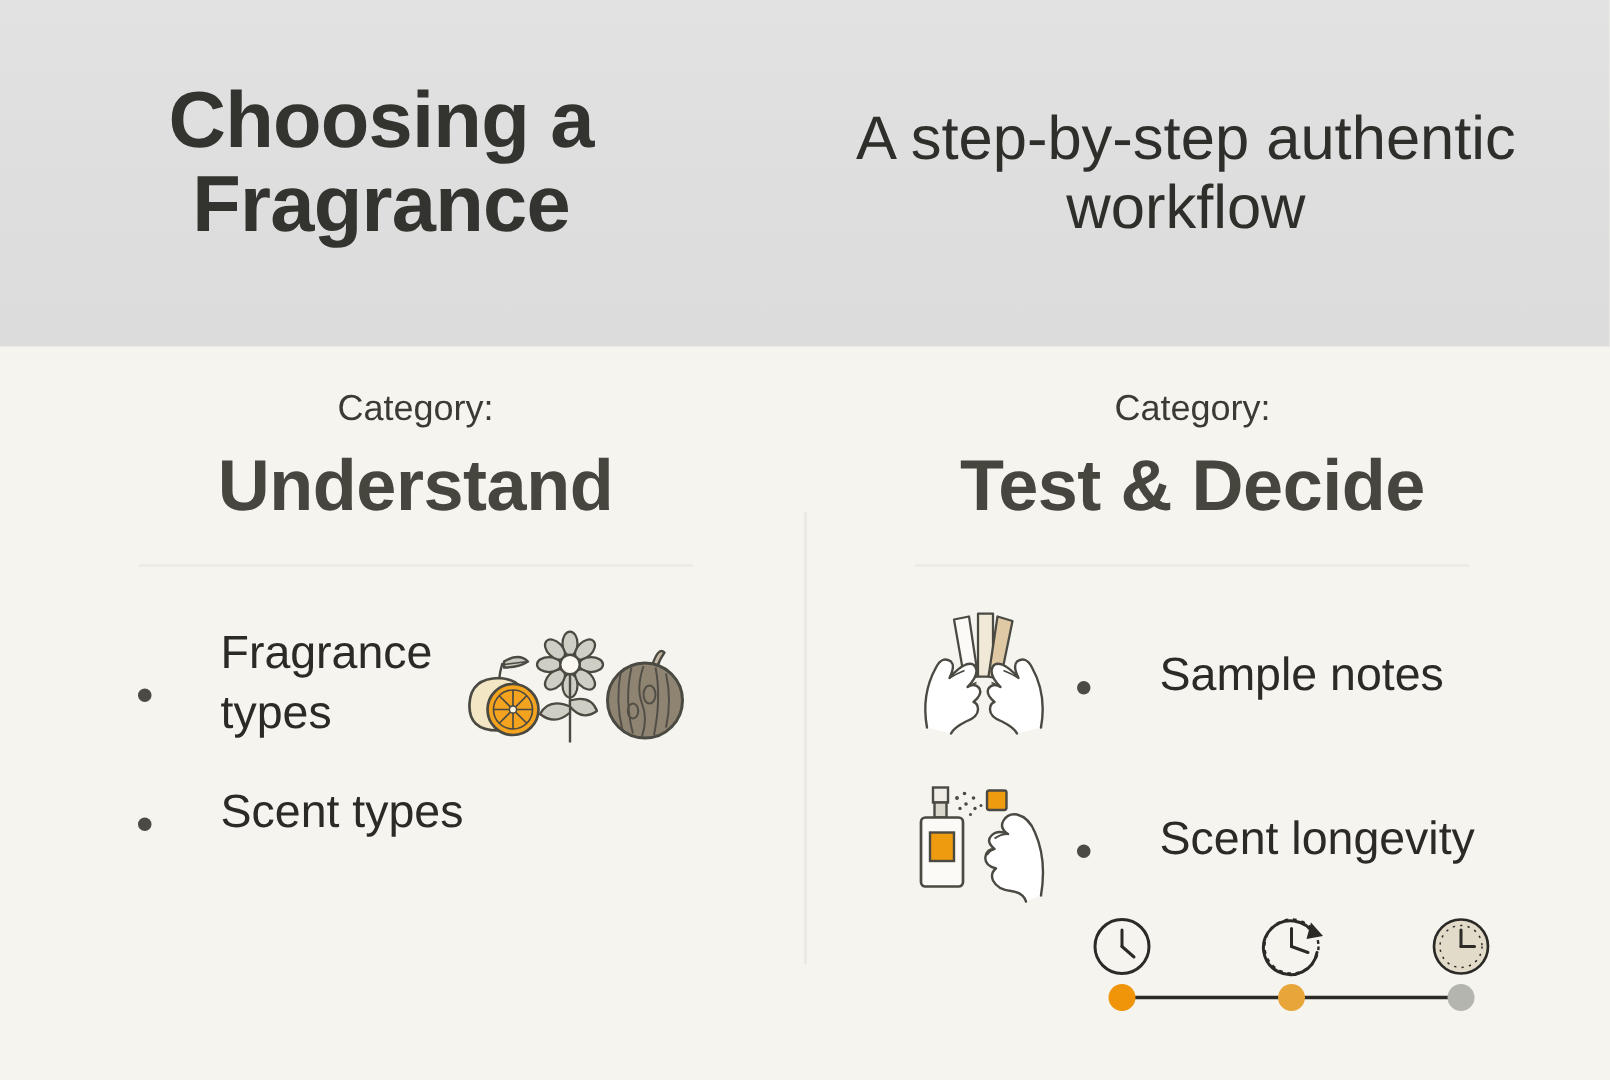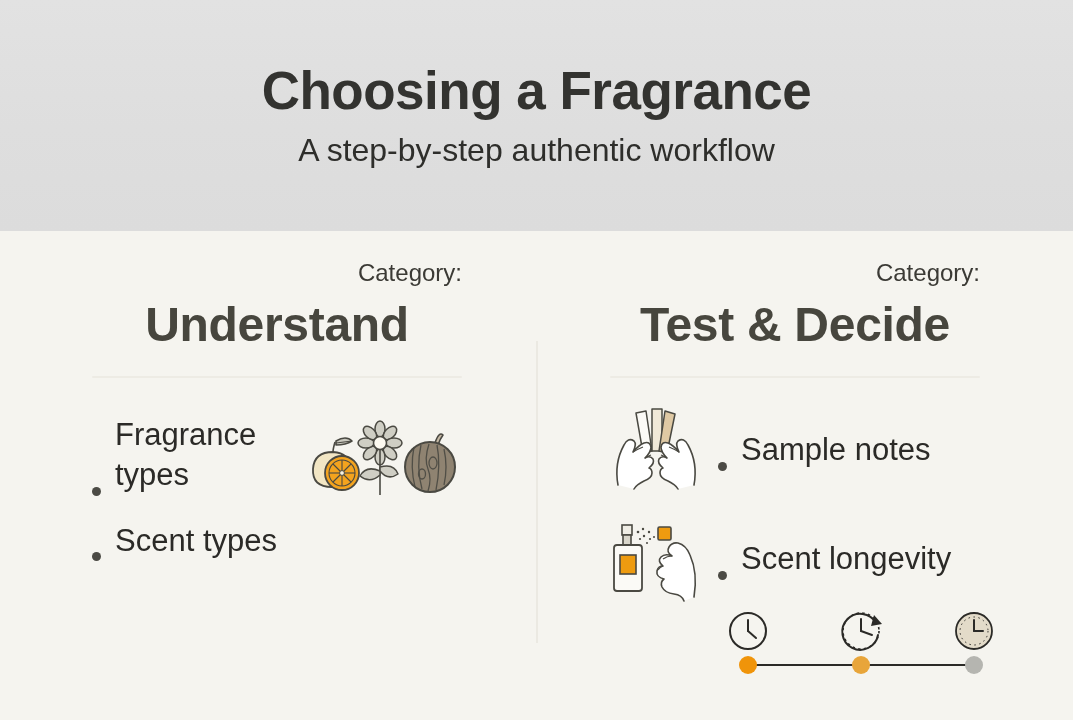--- a/index.html
+++ b/index.html
@@ -24,39 +24,40 @@
 
   
   .header-band {
     position: absolute;
     left: 0;
     top: 0;
     width: 1073px;
     height: 231px;
     background: linear-gradient(180deg, #E2E2E2 0%, #DEDEDE 55%, #DCDCDC 100%);
     display: flex;
-    flex-direction: column;
+    flex-direction: row;
     align-items: center;
     justify-content: center;
   }
   .main-title {
     font-size: 53px;
     font-weight: bold;
     letter-spacing: -0.5px;
     color: #333330;
     line-height: 1.05;
     margin: 0 0 14px 0;
     text-align: center;
   }
   .sub-title {
-    font-size: 32px;
+    font-size: 41px;
     font-weight: normal;
     color: #2E2E2B;
     line-height: 1.1;
     margin: 0;
+    text-align: center;
   }
 
   
   .columns {
     position: absolute;
     left: 0;
     top: 231px;
     width: 1073px;
     height: 489px;
     display: flex;
@@ -75,21 +76,21 @@
     left: 536px;
     top: 110px;
     width: 2px;
     height: 302px;
     background: #EBE9E2;
   }
 
   .cat-label {
     font-size: 24px;
     color: #3B3A35;
-    text-align: right;
+    text-align: center;
     line-height: 1.1;
     margin: 0;
   }
   .cat-name {
     font-size: 48px;
     font-weight: bold;
     color: #47463E;
     text-align: center;
     line-height: 1.15;
     margin: 11px 0 0 0;
@@ -103,21 +104,22 @@
   }
 
   
   .row {
     display: flex;
     align-items: center;
     position: relative;
   }
   .bullet-block {
     display: flex;
-    align-items: flex-end;
+    align-items: center;
+    gap: 32px;
   }
   .bullet-dot {
     width: 9px;
     height: 9px;
     border-radius: 50%;
     background: #4B4A44;
     flex: 0 0 auto;
     margin-top: 16px;
     margin-right: 14px;
   }

